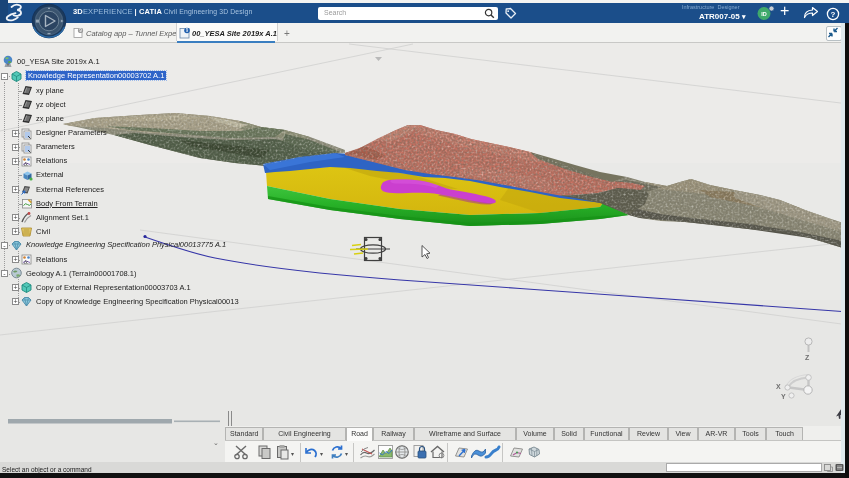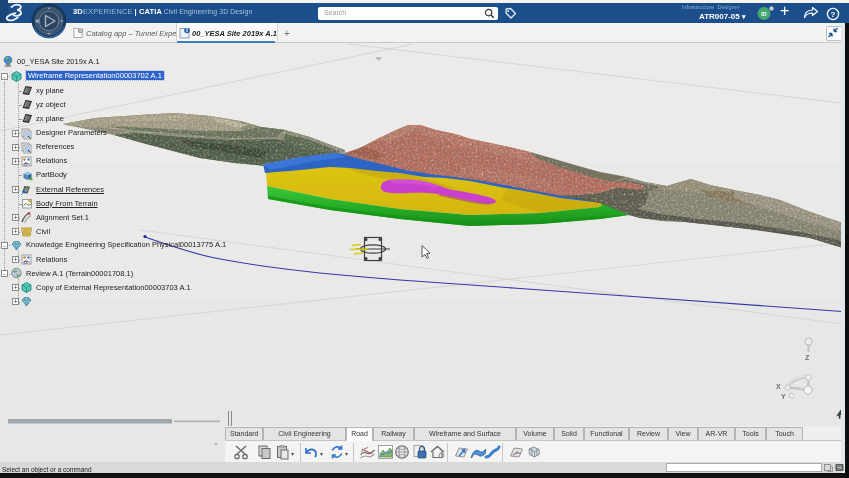--- a/index.html
+++ b/index.html
@@ -269,21 +269,21 @@
       <path d="M3.5 9 L8.5 9 L9.5 12 L2.5 12 Z" fill="#9aa0a6"></path>
       <rect x="5" y="8.5" width="2" height="2" fill="#777"></rect>
     </svg>
 <div class="trow" style="left:17px;top:13.7px;">00_YESA Site 2019x A.1</div>
 <div class="hdot" style="left:5px;top:33px;width:5px"></div>
 <div class="ebox" style="left:1px;top:29.5px;">-</div>
 <svg class="abs" style="left:10px;top:26.5px" width="13" height="13" viewBox="0 0 13 13">
       <path d="M2 4 L6.5 1.5 L11 4 L11 9 L6.5 11.5 L2 9 Z" fill="#52c8b8" stroke="#1f8a7d" stroke-width="0.9"></path>
       <path d="M2 4 L6.5 6.5 L11 4 M6.5 6.5 L6.5 11.5" fill="none" stroke="#1f8a7d" stroke-width="0.8"></path>
     </svg>
-<div class="trow" style="left:26px;top:28.2px;"><span class="tsel">Wireframe Representation00003702 A.1</span></div>
+<div class="trow" style="left:26px;top:28.2px;"><span class="tsel">Knowledge Representation00003702 A.1</span></div>
 <div class="hdot" style="left:19px;top:47.5px;width:2px"></div>
 <svg class="abs" style="left:21px;top:41.0px" width="13" height="13" viewBox="0 0 13 13">
       <path d="M1.5 10 L4.5 2 L11 3 L8 11 Z" fill="#2e2e2e"></path>
       <path d="M3.2 8.8 L5.3 3.4 L9.6 4.1 L7.5 9.5 Z" fill="#6e6e6e"></path>
       <path d="M3.2 8.8 L5.3 3.4 L6.3 3.6 L4.2 9 Z" fill="#999"></path>
     </svg>
 <div class="trow" style="left:36px;top:42.7px;text-align:right;">xy plane</div>
 <div class="hdot" style="left:19px;top:61.5px;width:2px"></div>
 <svg class="abs" style="left:21px;top:55.0px" width="13" height="13" viewBox="0 0 13 13">
       <path d="M1.5 10 L4.5 2 L11 3 L8 11 Z" fill="#2e2e2e"></path>
@@ -308,47 +308,47 @@
     </svg>
 <div class="trow" style="left:36px;top:85.2px;">Designer Parameters</div>
 <div class="hdot" style="left:19px;top:104px;width:1px"></div>
 <div class="ebox" style="left:12px;top:100.5px;">+</div>
 <svg class="abs" style="left:20px;top:97.5px" width="13" height="13" viewBox="0 0 13 13">
       <rect x="2" y="2" width="7" height="8" fill="#f0f0f0" stroke="#888" stroke-width="0.8"></rect>
       <rect x="4" y="4" width="7" height="8" fill="#fafafa" stroke="#888" stroke-width="0.8"></rect>
       <path d="M5 6 h5 M5 8 h5 M5 10 h5" stroke="#2a6fd0" stroke-width="0.7"></path>
       <path d="M8 9 l2.5 2.5" stroke="#333" stroke-width="1"></path>
     </svg>
-<div class="trow" style="left:36px;top:99.2px;">References</div>
+<div class="trow" style="left:36px;top:99.2px;">Parameters</div>
 <div class="hdot" style="left:19px;top:118px;width:1px"></div>
 <div class="ebox" style="left:12px;top:114.5px;">+</div>
 <svg class="abs" style="left:20px;top:111.5px" width="13" height="13" viewBox="0 0 13 13">
       <rect x="2" y="2" width="9" height="9" fill="#fafafa" stroke="#888" stroke-width="0.8"></rect>
       <circle cx="4.5" cy="4.5" r="1.3" fill="#d08030"></circle>
       <circle cx="8.5" cy="4.5" r="1.3" fill="#4a86c8"></circle>
       <path d="M3 9.5 q3 -3 7 0" fill="none" stroke="#7a5ab0" stroke-width="0.9"></path>
       <text x="6" y="10.5" font-size="4.5" font-style="italic" fill="#333" text-anchor="middle">fx</text>
     </svg>
 <div class="trow" style="left:36px;top:113.2px;">Relations</div>
 <div class="hdot" style="left:19px;top:132px;width:2px"></div>
 <svg class="abs" style="left:21px;top:125.5px" width="13" height="13" viewBox="0 0 13 13">
       <path d="M2.5 4.5 L6.5 2.5 L10.5 4.5 L6.5 6.5 Z" fill="#8ec4ec"></path>
       <path d="M2.5 4.5 L6.5 6.5 L6.5 11 L2.5 9 Z" fill="#4a88c0"></path>
       <path d="M10.5 4.5 L6.5 6.5 L6.5 11 L10.5 9 Z" fill="#33699e"></path>
       <circle cx="10" cy="10" r="1.6" fill="#4ab04a"></circle>
     </svg>
-<div class="trow" style="left:36px;top:127.2px;">PartBody</div>
+<div class="trow" style="left:36px;top:127.2px;">External</div>
 <div class="hdot" style="left:19px;top:146.5px;width:1px"></div>
 <div class="ebox" style="left:12px;top:143.0px;">+</div>
 <svg class="abs" style="left:20px;top:140.0px" width="13" height="13" viewBox="0 0 13 13">
       <path d="M2 9.5 L4.5 3 L10 3.8 L7.5 10.5 Z" fill="#4a4a4a"></path>
       <path d="M3.5 8.5 L5.2 4.2 L8.8 4.8 L7 9.2 Z" fill="#8a8a8a"></path>
       <path d="M1.5 11.5 L5 8 M5 8 l-2.6 0.4 M5 8 l-0.4 2.6" stroke="#2a6fd0" stroke-width="1" fill="none"></path>
     </svg>
-<div class="trow" style="left:36px;top:141.7px;text-decoration:underline;">External References</div>
+<div class="trow" style="left:36px;top:141.7px;">External References</div>
 <div class="hdot" style="left:19px;top:160.5px;width:2px"></div>
 <svg class="abs" style="left:21px;top:154.0px" width="13" height="13" viewBox="0 0 13 13">
       <rect x="1.5" y="2.5" width="9" height="8.5" fill="#f6f6f6" stroke="#888" stroke-width="0.8"></rect>
       <path d="M2.5 8.5 q2 -3 4 -1 q2 2 3.5 -0.5" fill="none" stroke="#3a9a3a" stroke-width="1"></path>
       <path d="M8 2 l3 3 -1.2 1.2 -3 -3 z" fill="#d0a030"></path>
     </svg>
 <div class="trow" style="left:36px;top:155.7px;;text-decoration:underline">Body From Terrain</div>
 <div class="hdot" style="left:19px;top:174.5px;width:1px"></div>
 <div class="ebox" style="left:12px;top:171.0px;">+</div>
 <svg class="abs" style="left:20px;top:168.0px" width="13" height="13" viewBox="0 0 13 13">
@@ -363,52 +363,53 @@
       <path d="M1.5 3 L11.5 3 L10 11 L3 11 Z" fill="#ead06a" stroke="#a8862a" stroke-width="0.8"></path>
       <path d="M3.5 5 h6 M3.2 7 h6.5 M3 9 h7" stroke="#8a6a1a" stroke-width="0.6"></path>
     </svg>
 <div class="trow" style="left:36px;top:183.7px;">Civil</div>
 <div class="hdot" style="left:5px;top:202px;width:5px"></div>
 <div class="ebox" style="left:1px;top:198.5px;">-</div>
 <svg class="abs" style="left:10px;top:195.5px" width="13" height="13" viewBox="0 0 13 13">
       <path d="M2 5 L4.5 2.5 L8.5 2.5 L11 5 L6.5 11 Z" fill="#8ac8dc" stroke="#4a8aa8" stroke-width="0.9"></path>
       <path d="M2 5 L11 5 M4.5 2.5 L6.5 11 L8.5 2.5" fill="none" stroke="#4a8aa8" stroke-width="0.7"></path>
     </svg>
-<div class="trow" style="left:26px;top:197.2px;">Knowledge Engineering Specification Physical00013775 A.1</div>
+<div class="trow" style="left:26px;top:197.2px;font-style:italic;">Knowledge Engineering Specification Physical00013775 A.1</div>
 <div class="hdot" style="left:19px;top:216.5px;width:1px"></div>
 <div class="ebox" style="left:12px;top:213.0px;">+</div>
 <svg class="abs" style="left:20px;top:210.0px" width="13" height="13" viewBox="0 0 13 13">
       <rect x="2" y="2" width="9" height="9" fill="#fafafa" stroke="#888" stroke-width="0.8"></rect>
       <circle cx="4.5" cy="4.5" r="1.3" fill="#d08030"></circle>
       <circle cx="8.5" cy="4.5" r="1.3" fill="#4a86c8"></circle>
       <path d="M3 9.5 q3 -3 7 0" fill="none" stroke="#7a5ab0" stroke-width="0.9"></path>
       <text x="6" y="10.5" font-size="4.5" font-style="italic" fill="#333" text-anchor="middle">fx</text>
     </svg>
 <div class="trow" style="left:36px;top:211.7px;">Relations</div>
 <div class="hdot" style="left:5px;top:230.5px;width:5px"></div>
 <div class="ebox" style="left:1px;top:227.0px;">-</div>
 <svg class="abs" style="left:10px;top:224.0px" width="13" height="13" viewBox="0 0 13 13">
       <circle cx="6.5" cy="6" r="4.8" fill="#b9c9d3" stroke="#72828c" stroke-width="0.9"></circle>
       <path d="M3 4.5 q2 -1.8 4.5 -0.5 q-1 2 -3.5 1.5 z" fill="#6d9a64"></path>
       <path d="M6.5 7.5 q3 -0.8 3.8 1.2 q-2.2 1.8 -4 0.5 z" fill="#7aa86e"></path>
     </svg>
-<div class="trow" style="left:26px;top:225.7px;">Review A.1 (Terrain00001708.1)</div>
+<div class="trow" style="left:26px;top:225.7px;">Geology A.1 (Terrain00001708.1)</div>
 <div class="hdot" style="left:19px;top:244.5px;width:1px"></div>
 <div class="ebox" style="left:12px;top:241.0px;">+</div>
 <svg class="abs" style="left:20px;top:238.0px" width="13" height="13" viewBox="0 0 13 13">
       <path d="M2 4 L6.5 1.5 L11 4 L11 9 L6.5 11.5 L2 9 Z" fill="#52c8b8" stroke="#1f8a7d" stroke-width="0.9"></path>
       <path d="M2 4 L6.5 6.5 L11 4 M6.5 6.5 L6.5 11.5" fill="none" stroke="#1f8a7d" stroke-width="0.8"></path>
     </svg>
 <div class="trow" style="left:36px;top:239.7px;">Copy of External Representation00003703 A.1</div>
 <div class="hdot" style="left:19px;top:258.5px;width:1px"></div>
 <div class="ebox" style="left:12px;top:255.0px;">+</div>
 <svg class="abs" style="left:20px;top:252.0px" width="13" height="13" viewBox="0 0 13 13">
       <path d="M2 5 L4.5 2.5 L8.5 2.5 L11 5 L6.5 11 Z" fill="#8ac8dc" stroke="#4a8aa8" stroke-width="0.9"></path>
       <path d="M2 5 L11 5 M4.5 2.5 L6.5 11 L8.5 2.5" fill="none" stroke="#4a8aa8" stroke-width="0.7"></path>
     </svg>
+<div class="trow" style="left:36px;top:253.7px;">Copy of Knowledge Engineering Specification Physical00013</div>
 </div>
 
 <div class="abs" id="toolbar">
 <div class="ttab" style="left:0px;width:38px;text-align:center;">Standard</div>
 <div class="ttab" style="left:38px;width:83px;text-align:center;">Civil Engineering</div>
 <div class="ttab act" style="left:121px;width:27px;text-align:center;">Road</div>
 <div class="ttab" style="left:148px;width:41px;text-align:center;">Railway</div>
 <div class="ttab" style="left:189px;width:102px;text-align:center;">Wireframe and Surface</div>
 <div class="ttab" style="left:291px;width:38px;text-align:center;">Volume</div>
 <div class="ttab" style="left:329px;width:30px;text-align:center;">Solid</div>

